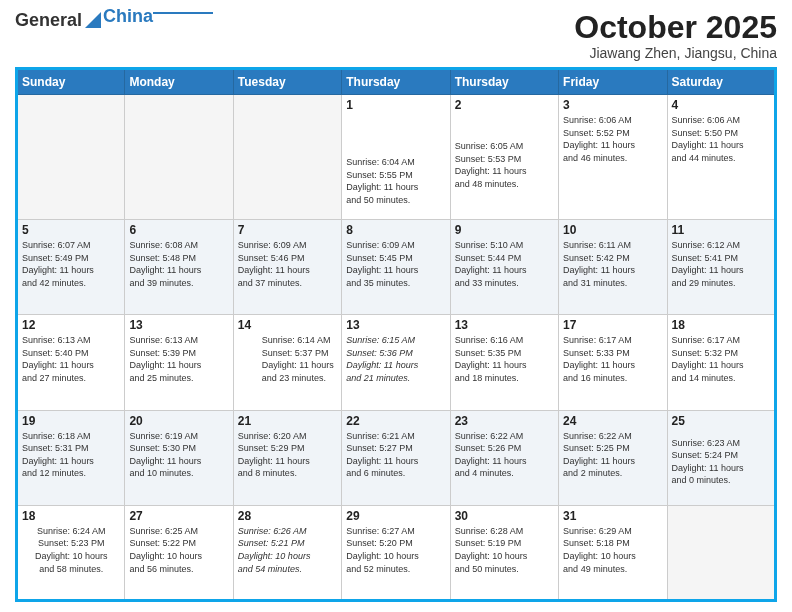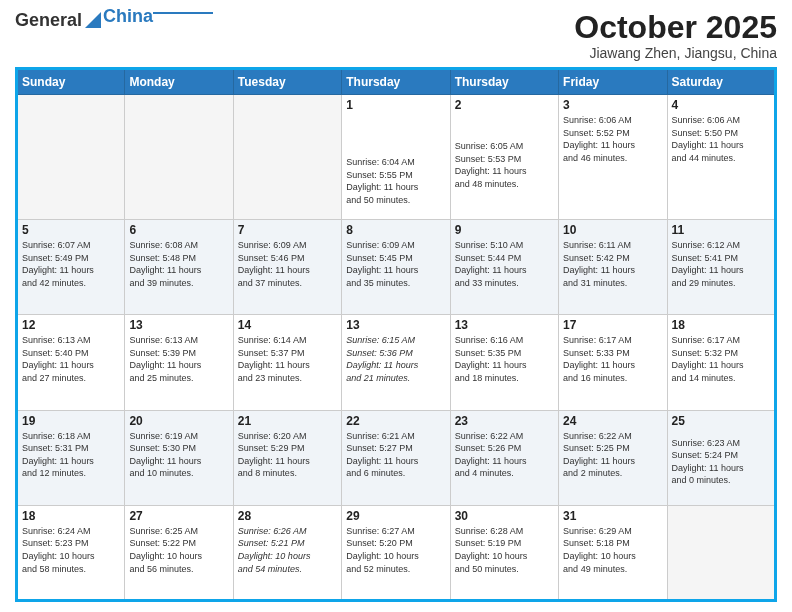--- a/index.html
+++ b/index.html
@@ -213,21 +213,21 @@
           </td>
           <td>
             <div class="day-number">13</div>
             <div class="day-info" style="white-space: pre-line;">Sunrise: 6:13 AM
 Sunset: 5:39 PM
 Daylight: 11 hours
 and 25 minutes.</div>
           </td>
           <td>
             <div class="day-number">14</div>
-            <div class="day-info" style="white-space: pre-line;">Sunrise: 6:14 AM
+            <div class="day-info" style="white-space: pre-line; margin-left: 24px;">Sunrise: 6:14 AM
 Sunset: 5:37 PM
 Daylight: 11 hours
 and 23 minutes.</div>
           </td>
           <td>
             <div class="day-number">13</div>
             <div class="day-info" style="white-space: pre-line; font-style: italic;">Sunrise: 6:15 AM
 Sunset: 5:36 PM
 Daylight: 11 hours
 and 21 minutes.</div>
@@ -301,21 +301,21 @@
             <div class="day-number">25</div>
             <div class="day-info" style="white-space: pre-line; margin-top: 9px;">Sunrise: 6:23 AM
 Sunset: 5:24 PM
 Daylight: 11 hours
 and 0 minutes.</div>
           </td>
         </tr>
         <tr>
           <td>
             <div class="day-number">18</div>
-            <div class="day-info" style="white-space: pre-line;">Sunrise: 6:24 AM
+            <div class="day-info" style="white-space: pre-line; text-align: center;">Sunrise: 6:24 AM
 Sunset: 5:23 PM
 Daylight: 10 hours
 and 58 minutes.</div>
           </td>
           <td>
             <div class="day-number">27</div>
             <div class="day-info" style="white-space: pre-line;">Sunrise: 6:25 AM
 Sunset: 5:22 PM
 Daylight: 10 hours
 and 56 minutes.</div>

